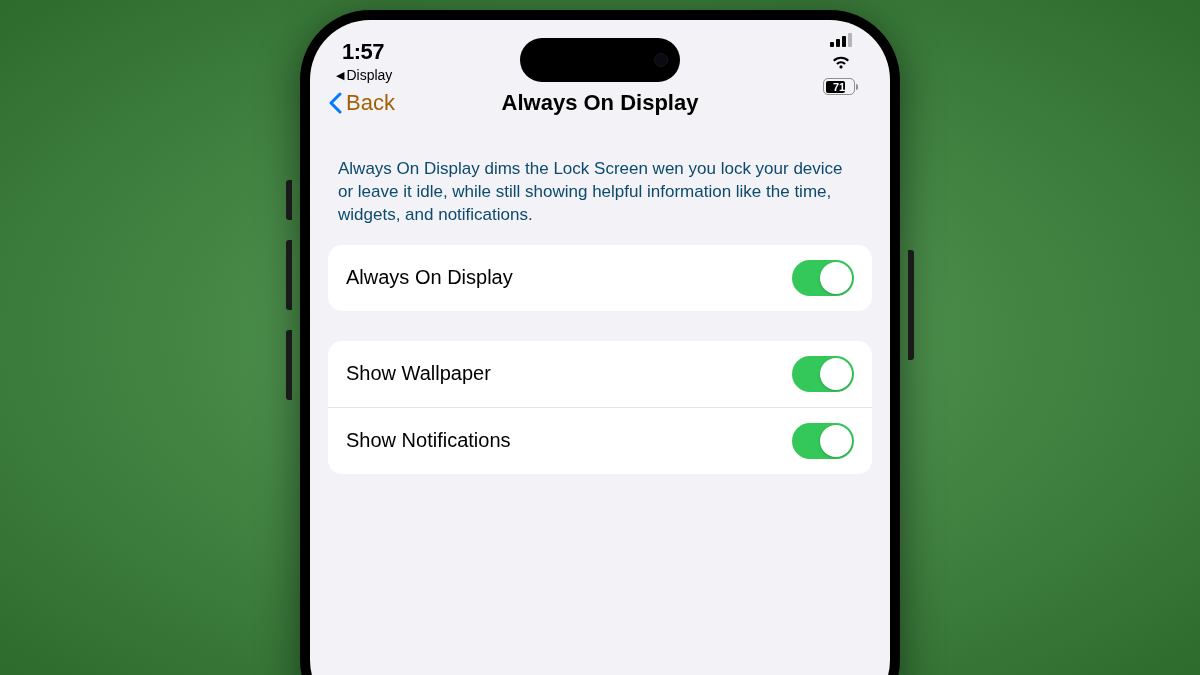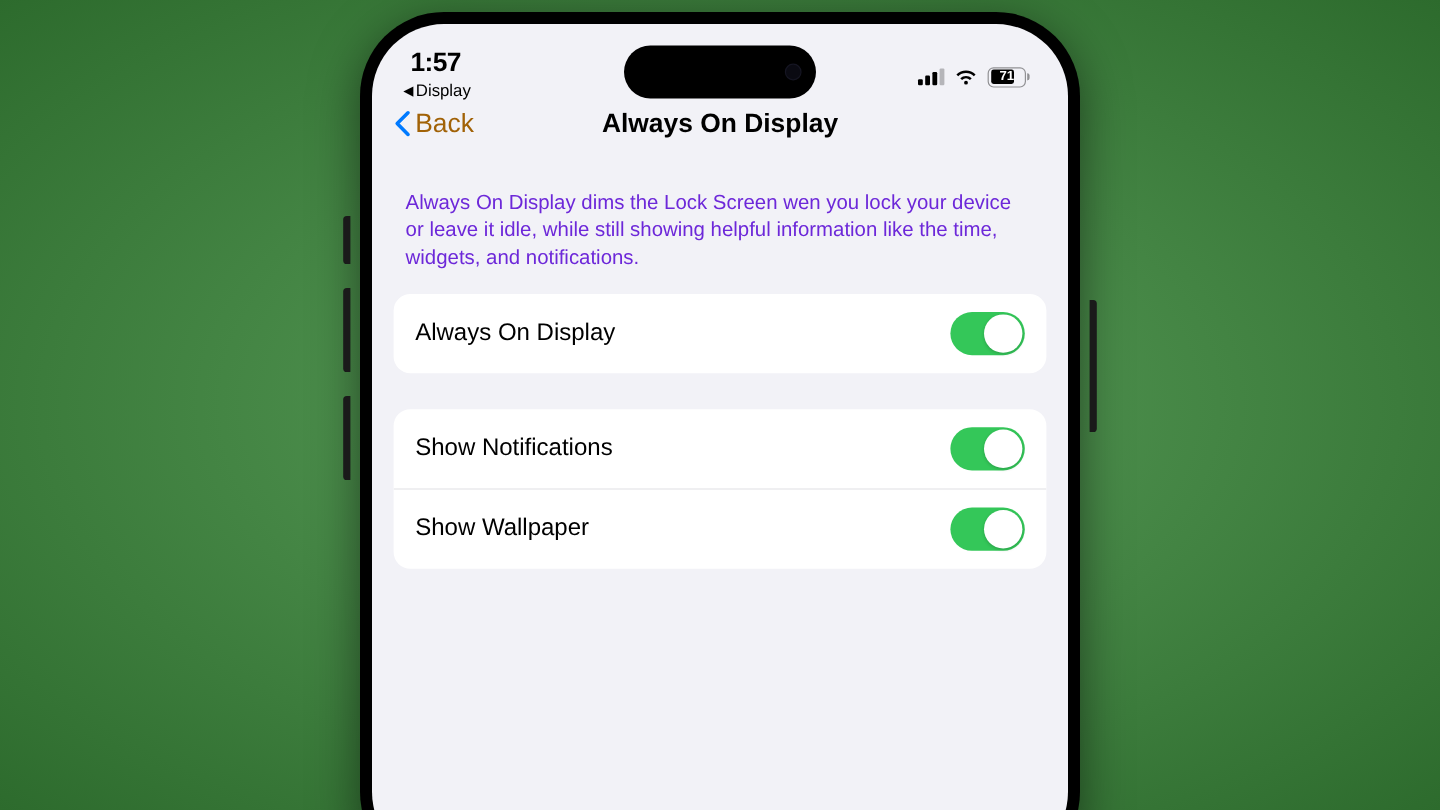--- a/index.html
+++ b/index.html
@@ -99,20 +99,21 @@
     }
     .breadcrumb-caret {
       font-size: 11px;
       margin-right: 2px;
     }
     .status-right {
       display: flex;
       align-items: center;
       gap: 8px;
       padding-top: 10px;
+      flex-direction: column;
     }
     .signal-bars {
       display: flex;
       align-items: flex-end;
       gap: 2px;
       height: 14px;
     }
     .signal-bars span {
       width: 4px;
       background: #000;
@@ -179,21 +180,21 @@
     .nav-title {
       position: absolute;
       left: 50%;
       transform: translateX(-50%);
       font-size: 22px;
       font-weight: 600;
       color: #000;
     }
     .content { padding: 0 18px; }
     .description {
-      color: #6d28d9;
+      color: #0c4a6e;
       font-size: 17px;
       line-height: 1.35;
       padding: 28px 10px 18px;
     }
     .settings-group {
       background: #fff;
       border-radius: 14px;
       overflow: hidden;
       margin-bottom: 30px;
     }
@@ -289,29 +290,29 @@
           <div class="settings-row">
             <span class="row-label">Always On Display</span>
             <div class="switch">
               <div class="switch-thumb"></div>
             </div>
           </div>
         </div>
 
         <div class="settings-group">
           <div class="settings-row">
+            <span class="row-label">Show Wallpaper</span>
+            <div class="switch">
+              <div class="switch-thumb"></div>
+            </div>
+          </div>
+          <div class="settings-row">
             <span class="row-label">Show Notifications</span>
             <div class="switch">
               <div class="switch-thumb"></div>
             </div>
           </div>
-          <div class="settings-row">
-            <span class="row-label">Show Wallpaper</span>
-            <div class="switch">
-              <div class="switch-thumb"></div>
-            </div>
-          </div>
         </div>
       </div>
 
     </div>
   </div>
 </div>
 
 </body></html>

